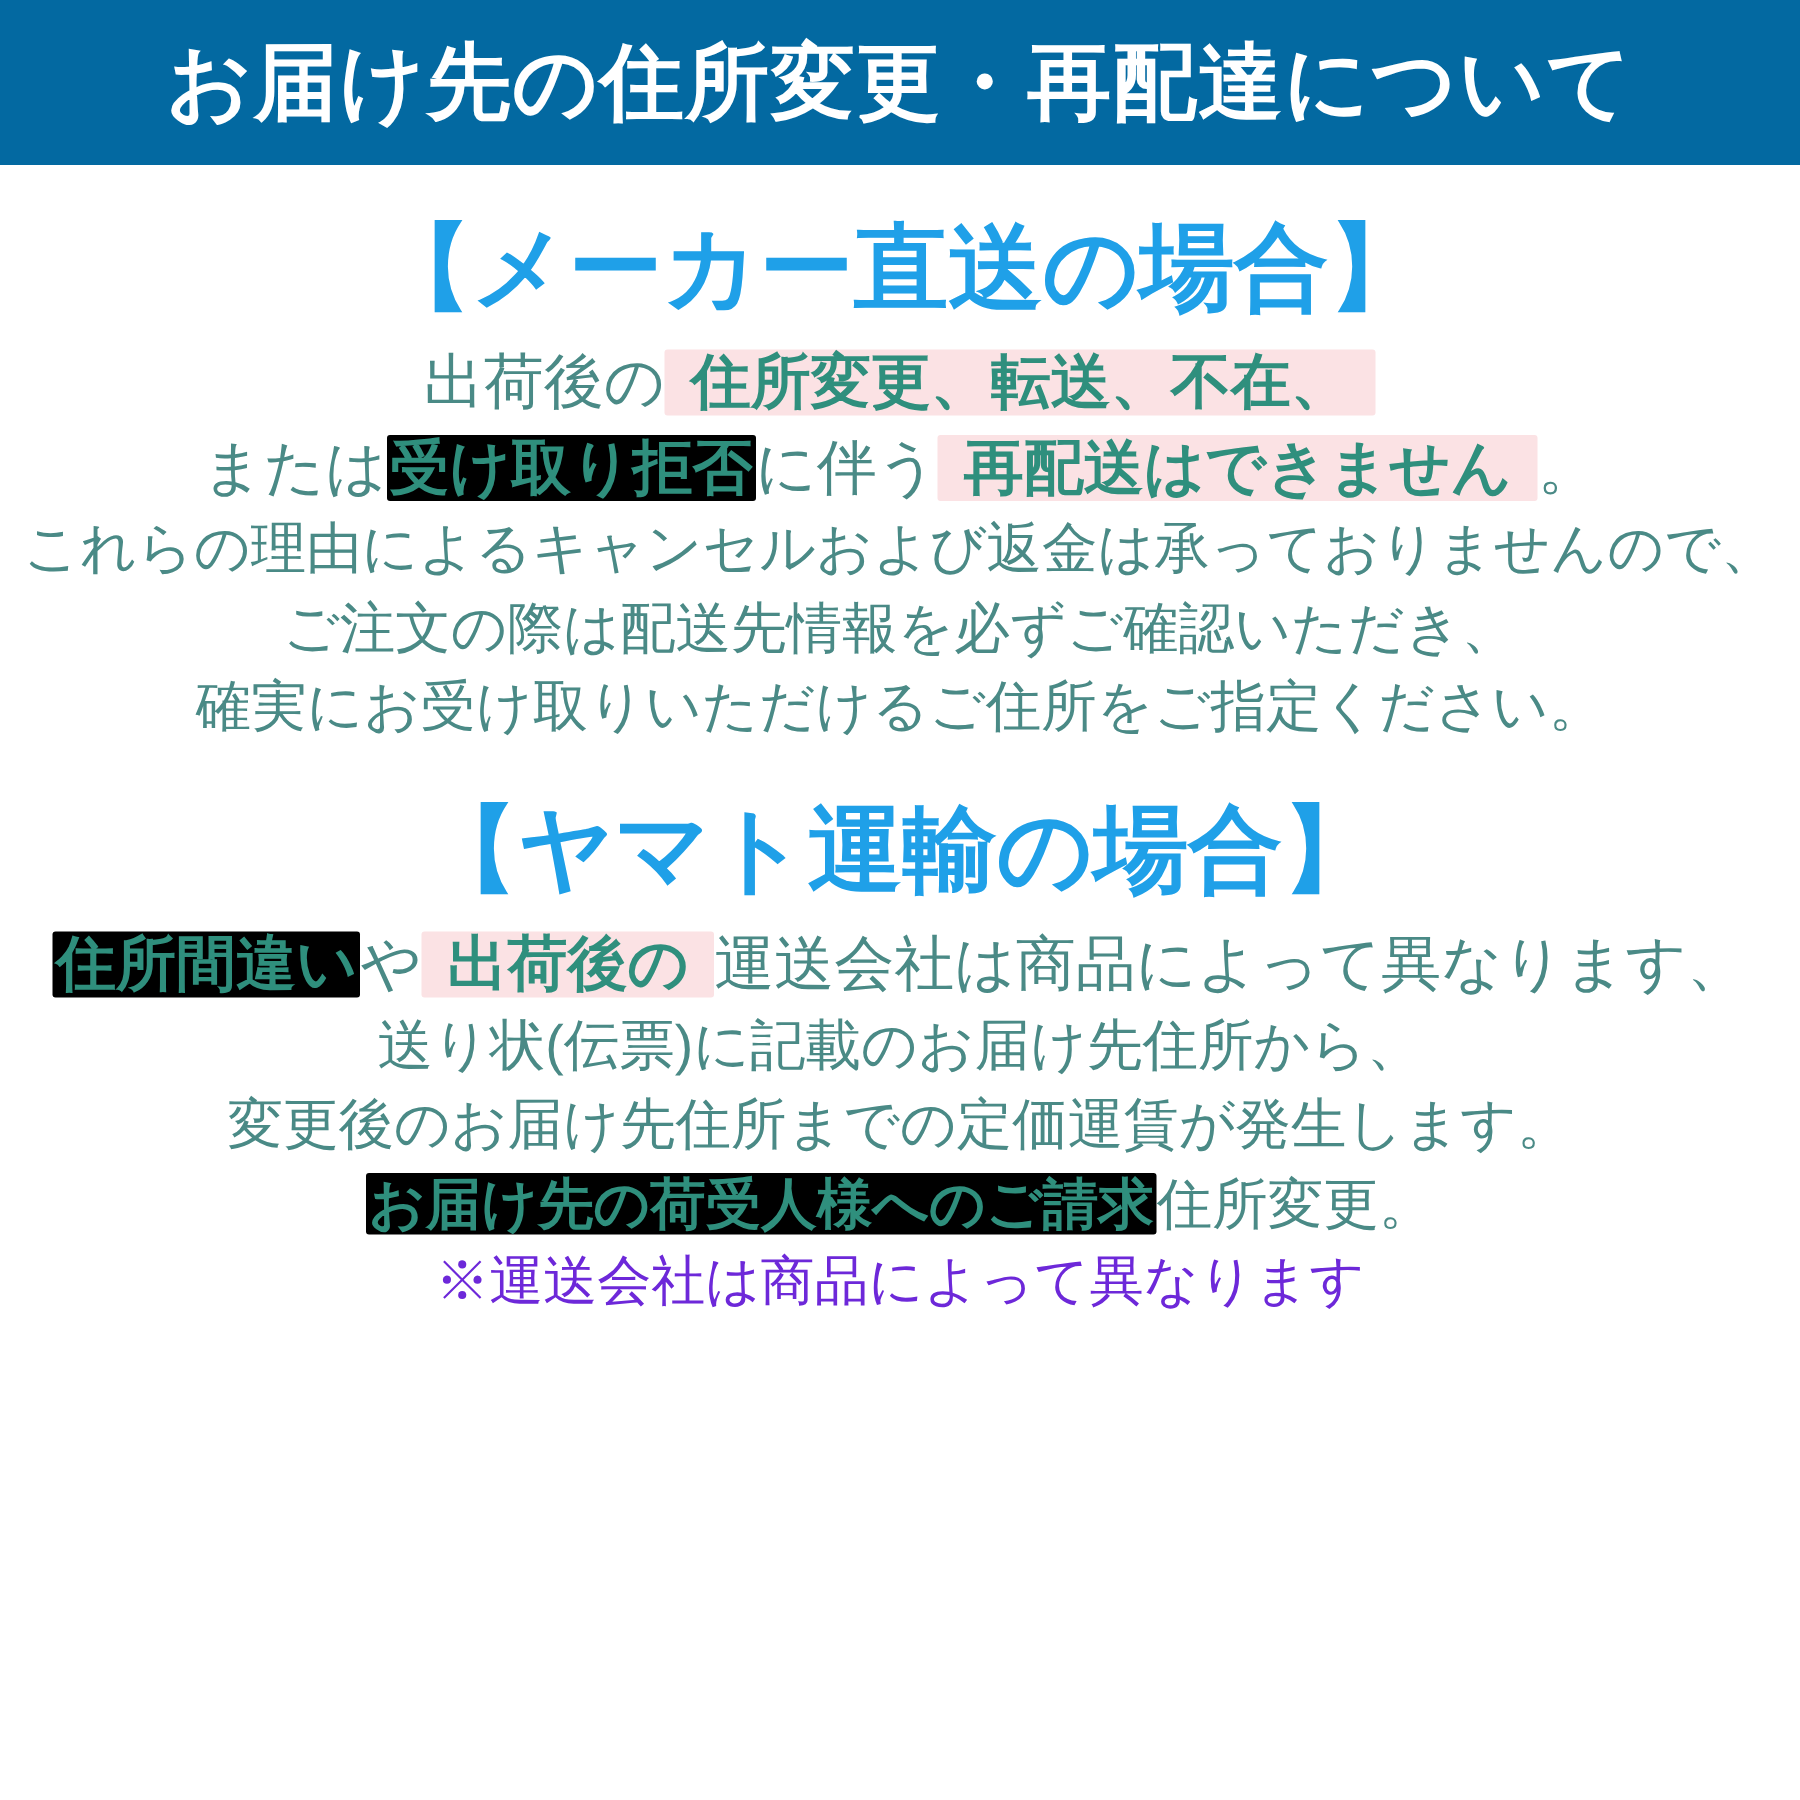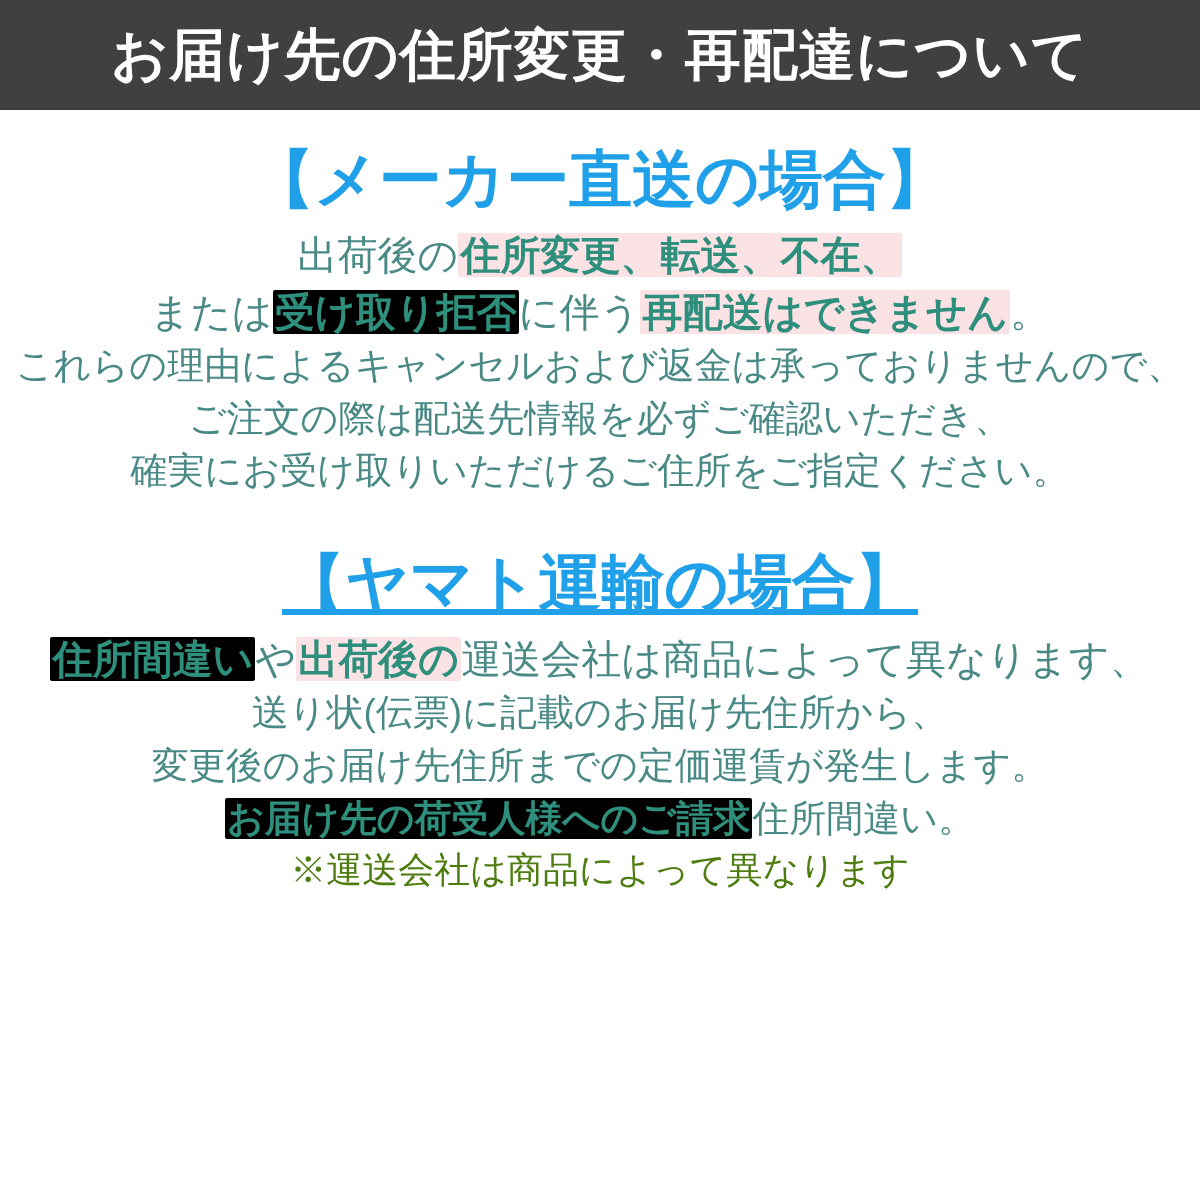--- a/index.html
+++ b/index.html
@@ -15,21 +15,21 @@
   }
   .page {
     position: relative;
     width: 1200px;
     height: 1200px;
     box-sizing: border-box;
   }
   .header-bar {
     width: 100%;
     height: 110px;
-    background: #404040;
+    background: #0369a1;
     display: flex;
     align-items: center;
     justify-content: center;
   }
   .header-title {
     color: #ffffff;
     font-size: 56px;
     font-weight: bold;
     letter-spacing: 1px;
     line-height: 1;
@@ -42,22 +42,21 @@
   }
   .section-heading {
     color: #1fa0e8;
     font-size: 63px;
     font-weight: bold;
     text-align: center;
     margin: 18px 0 8px 0;
     line-height: 1.25;
   }
   .section-heading.second {
-    margin-top: 46px;
-    text-decoration: underline;
+    margin-top: 30px;
   }
   .line {
     color: #4a8a86;
     font-size: 40px;
     text-align: center;
     line-height: 1.42;
     margin: 0;
     white-space: nowrap;
   }
   .line.small {
@@ -67,25 +66,25 @@
     background: #000000;
     color: #2f8f7d;
     font-weight: bold;
     padding: 0 2px;
     border-radius: 2px;
   }
   .hl-pink {
     background: #fbe2e4;
     color: #2f8f7d;
     font-weight: bold;
-    padding: 0 2px;
+    padding: 0 17px;
     border-radius: 2px;
   }
   .footnote {
-    color: #4d7c0f;
+    color: #6d28d9;
     font-size: 36px;
     text-align: center;
     margin-top: 10px;
     line-height: 1.3;
     white-space: nowrap;
   }
   .tight {
     margin-top: 2px;
   }
 </style>
@@ -131,20 +130,20 @@
     <p class="line small">
       <span>送り状(伝票)に記載のお届け先住所から、</span>
     </p>
 
     <p class="line small">
       <span>変更後のお届け先住所までの定価運賃が発生します。</span>
     </p>
 
 
     <p class="line small">
-      <span class="hl-green">お届け先の荷受人様へのご請求</span><span>住所間違い。</span>
+      <span class="hl-green">お届け先の荷受人様へのご請求</span><span>住所変更。</span>
     </p>
 
 
     <div class="footnote tight">※運送会社は商品によって異なります</div>
 
   </div>
 </div>
 
 </body></html>

